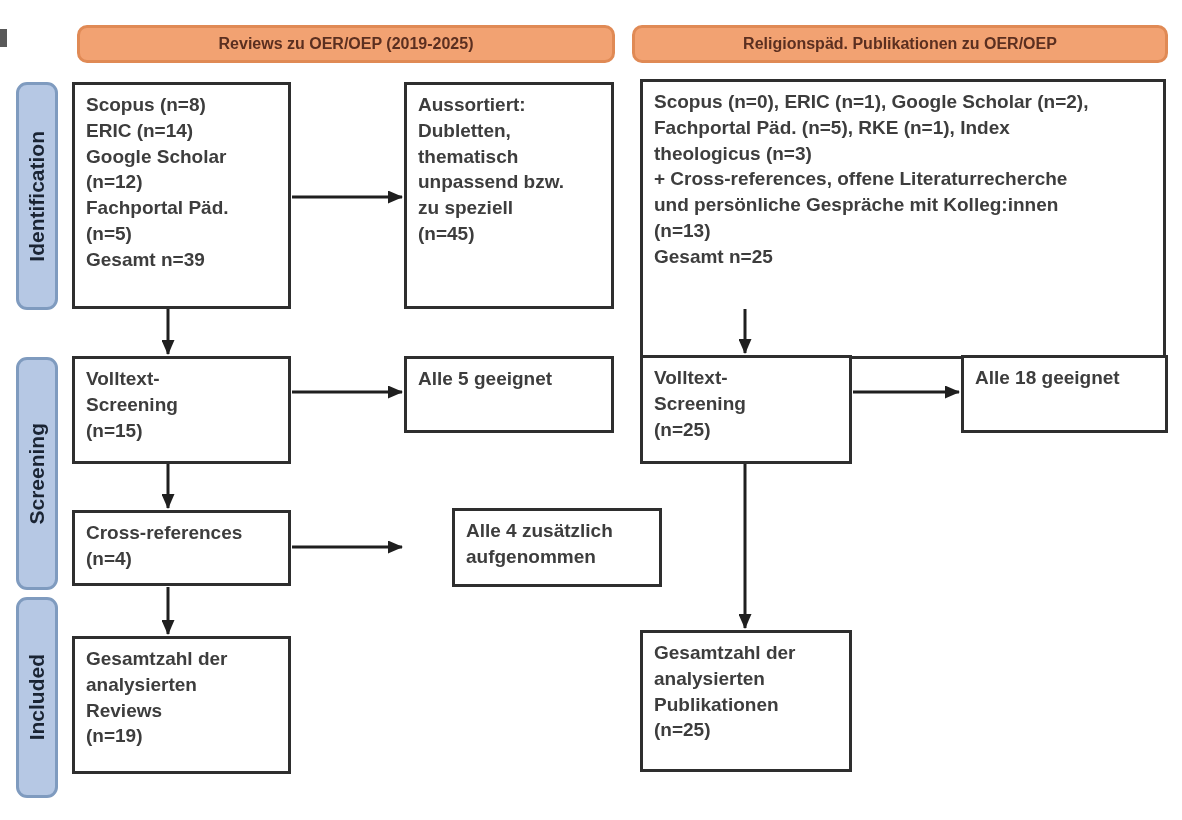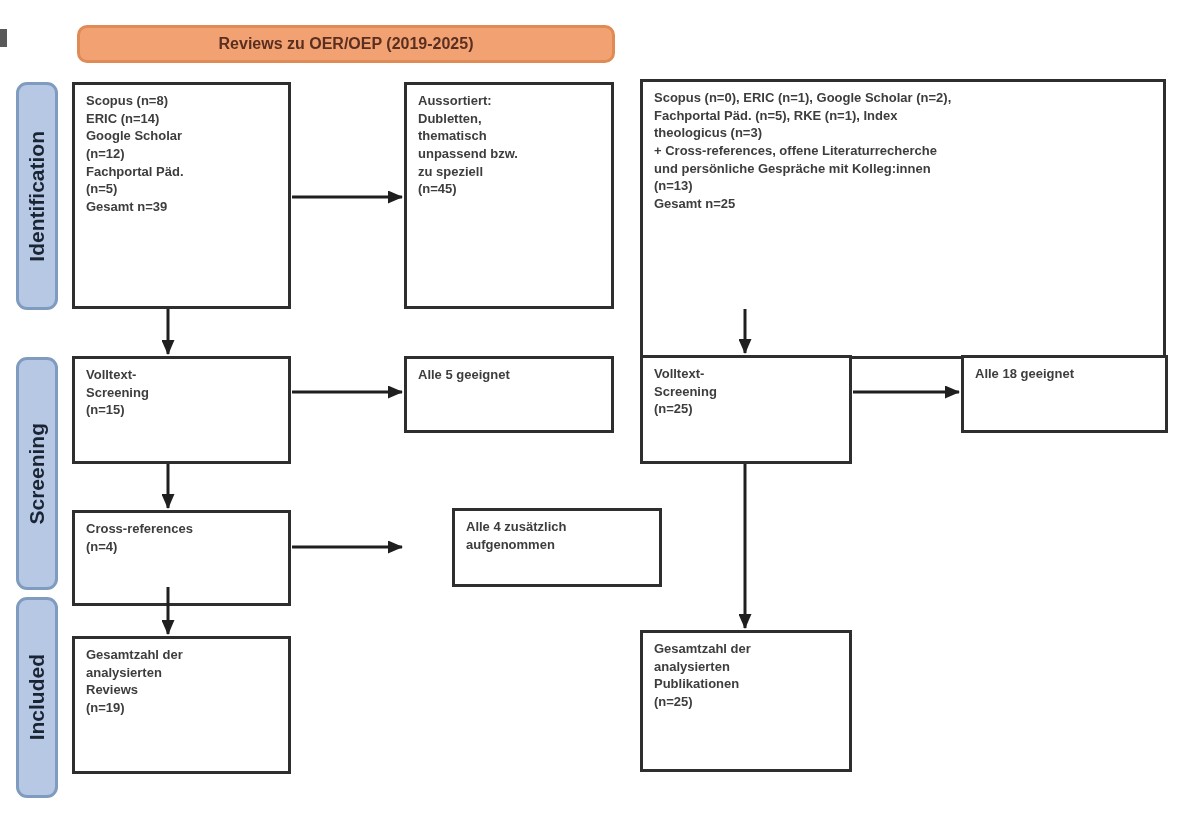--- a/index.html
+++ b/index.html
@@ -35,41 +35,42 @@
     color:var(--stage-text);
     font-size:21px;font-weight:bold;
     white-space:nowrap;
   }
   .box{
     position:absolute;
     box-sizing:border-box;
     background:#ffffff;
     border:3px solid var(--box-border);
     color:var(--box-text);
-    font-size:13px;font-weight:bold;
+    font-size:19px;font-weight:bold;
     line-height:1.36;
     padding:7px 11px;
     white-space:pre-line;
   }
   .arrows{position:absolute;left:0;top:0;width:1182px;height:820px;pointer-events:none;}
   .arrows line{stroke:var(--arrow);stroke-width:3;}
   .arrows path.head{fill:var(--arrow);}
   .edge-artifact{
     position:absolute;left:0;top:29px;width:7px;height:18px;
     background:#3c3c3c;opacity:.85;
   }
 </style>
 </head>
 <body>
 
 <div class="canvas">
 
   <div class="edge-artifact"></div>
 
   <div class="col-header" style="left:77px;top:25px;width:538px;height:38px;">Reviews zu OER/OEP (2019-2025)</div>
+  <div class="col-header" style="left:632px;top:25px;width:536px;height:38px;">Religionspäd. Publikationen zu OER/OEP</div>
 
   <div class="stage" style="left:16px;top:82px;width:42px;height:228px;">
     <span>Identification</span>
   </div>
   <div class="stage" style="left:16px;top:357px;width:42px;height:233px;">
     <span>Screening</span>
   </div>
   <div class="stage" style="left:16px;top:597px;width:42px;height:201px;">
     <span>Included</span>
   </div>
@@ -84,21 +85,21 @@
   <div class="box" style="left:404px;top:82px;width:210px;height:227px;">Aussortiert:
 Dubletten,
 thematisch
 unpassend bzw.
 zu speziell
 (n=45)</div>
   <div class="box" style="left:72px;top:356px;width:219px;height:108px;">Volltext-
 Screening
 (n=15)</div>
   <div class="box" style="left:404px;top:356px;width:210px;height:77px;">Alle 5 geeignet</div>
-  <div class="box" style="left:72px;top:510px;width:219px;height:96px;">Cross-references
+  <div class="box" style="left:72px;top:510px;width:219px;height:76px;">Cross-references
 (n=4)</div>
   <div class="box" style="left:404px;top:508px;width:210px;height:79px;margin-left:48px;">Alle 4 zusätzlich
 aufgenommen</div>
   <div class="box" style="left:72px;top:636px;width:219px;height:138px;">Gesamtzahl der
 analysierten
 Reviews
 (n=19)</div>
 
   <div class="box" style="left:640px;top:79px;width:526px;height:280px;">Scopus (n=0), ERIC (n=1), Google Scholar (n=2),
 Fachportal Päd. (n=5), RKE (n=1), Index

